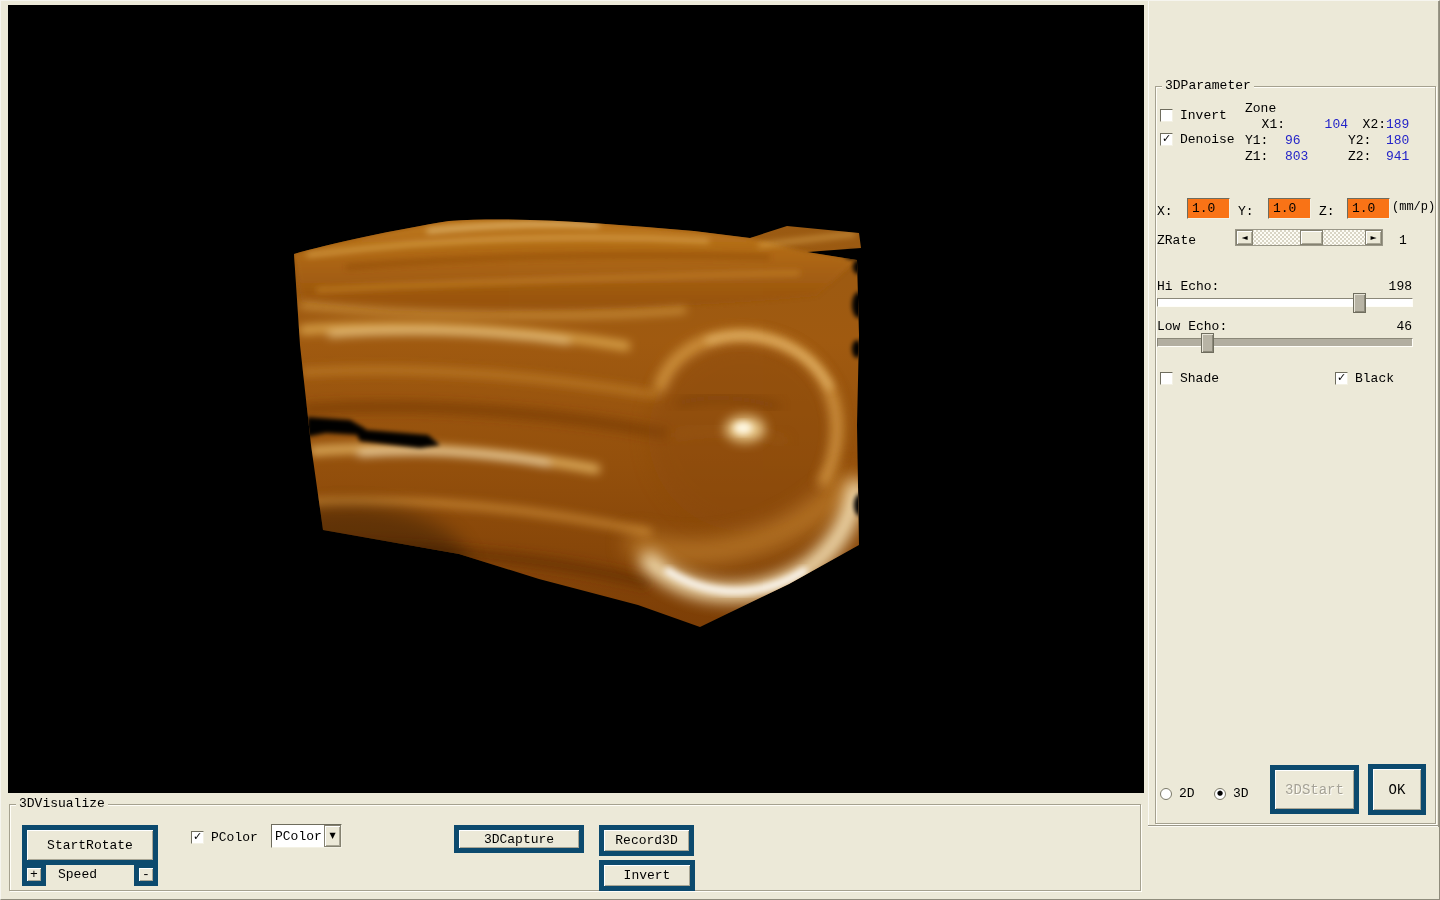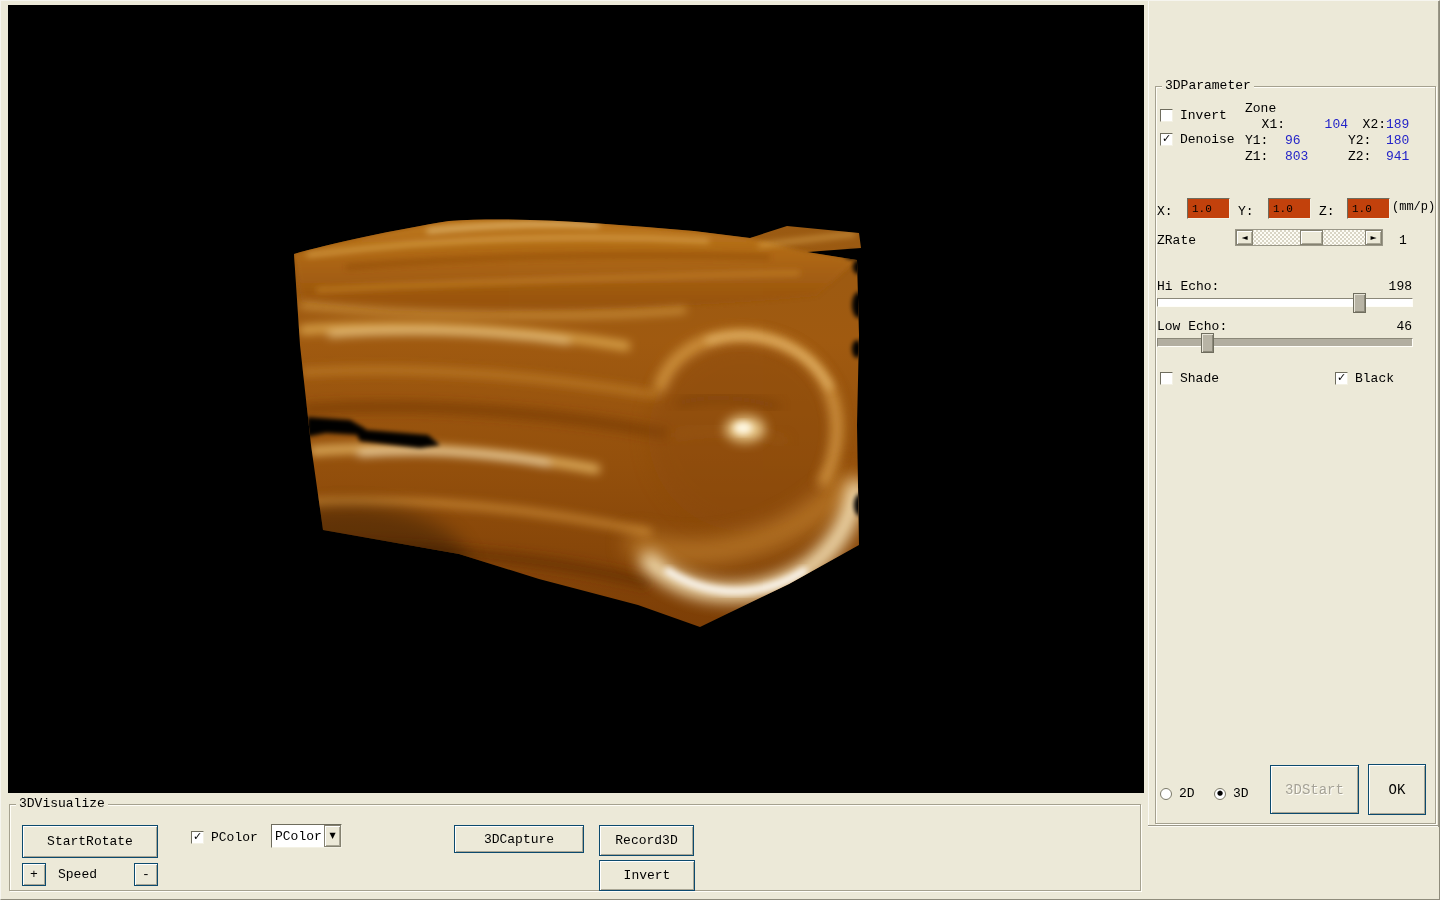--- a/index.html
+++ b/index.html
@@ -6,24 +6,24 @@
   body{width:1440px;height:900px;background:#ece9d8;font-family:"Liberation Mono","DejaVu Sans Mono",monospace;color:#000;overflow:hidden;}
   .window{position:relative;width:1440px;height:900px;background:#ece9d8;box-sizing:border-box;border-top:1px solid #f6f5ef;border-left:1px solid #f6f5ef;border-right:1px solid #8f8c7c;border-bottom:1px solid #8f8c7c;}
   .viewport{position:absolute;left:7px;top:4px;width:1136px;height:788px;background:#000;}
   
   .gb{position:absolute;border:1px solid #a5a18f;box-shadow:inset 1px 1px 0 #fffef8, 1px 1px 0 #fffef8;}
   .gb-label{position:absolute;top:-9px;left:6px;background:#ece9d8;padding:0 3px;font-size:13px;line-height:15px;white-space:nowrap;}
   
   .lbl{position:absolute;font-size:13px;line-height:15px;white-space:nowrap;}
   .val{color:#2323c8;}
   
-  .btn{position:absolute;background:#ece9d8;border:1px solid #0c4a6e;box-shadow:inset 1px 1px 0 #ffffff, inset -1px -1px 0 #a9a695;display:flex;align-items:center;justify-content:center;font-size:13px;font-family:inherit;cursor:default;box-sizing:border-box;}
+  .btn{position:absolute;background:#ece9d8;border:5px solid #0c4a6e;box-shadow:inset 1px 1px 0 #ffffff, inset -1px -1px 0 #a9a695;display:flex;align-items:center;justify-content:center;font-size:13px;font-family:inherit;cursor:default;box-sizing:border-box;}
   .btn.disabled{color:#a5a296;text-shadow:1px 1px 0 #fffef8;}
   
-  .inp{position:absolute;background:#c2410c;border:1px solid;border-color:#6e6c5d #f3f1e4 #f3f1e4 #6e6c5d;font-size:11px;font-family:inherit;padding:0 0 0 4px;box-sizing:border-box;outline:none;}
+  .inp{position:absolute;background:#f97316;border:1px solid;border-color:#6e6c5d #f3f1e4 #f3f1e4 #6e6c5d;font-size:13px;font-family:inherit;padding:0 0 0 4px;box-sizing:border-box;outline:none;}
   
   .cb-row{position:absolute;display:flex;align-items:center;gap:7px;}
   .cb{width:13px;height:13px;background:#fff;border:1px solid;border-color:#6e6c5d #f3f1e4 #f3f1e4 #6e6c5d;box-sizing:border-box;display:flex;align-items:center;justify-content:center;}
   .cb .mark{font-family:"DejaVu Sans",sans-serif;font-size:11px;line-height:10px;font-weight:bold;transform:translateY(-1px);}
   .rad{width:12px;height:12px;border-radius:50%;background:#fff;border:1px solid #7b7968;box-sizing:border-box;display:flex;align-items:center;justify-content:center;}
   .rad .mark{font-family:"DejaVu Sans",sans-serif;font-size:7px;line-height:7px;}
   .cb-row .txt{font-size:13px;white-space:nowrap;}
   
   .track{position:absolute;border:1px solid;border-color:#8a8778 #fffef8 #fffef8 #8a8778;box-sizing:border-box;}
   .track.hi{background:#fff;}
@@ -228,21 +228,21 @@
         </span>
       <span class="txt">3D</span>
     </div>
     <div class="btn disabled" style="left:114px;top:678px;width:89px;height:49px;font-size:14px;">3DStart</div>
     <div class="btn" style="left:212px;top:677px;width:58px;height:51px;font-size:14px;">OK</div>
   </div>
 
   <div class="gb" style="left:8px;top:803px;width:1130px;height:85px;">
     <div class="gb-label">3DVisualize</div>
 
-    <div class="btn" style="left:12px;top:20px;width:136px;height:33px;">StartRotate</div>
+    <div class="btn" style="left:12px;top:20px;width:136px;height:40px;">StartRotate</div>
     <div class="btn" style="left:12px;top:58px;width:24px;height:23px;">+</div>
     <div class="lbl" style="left:48px;top:62px;">Speed</div>
     <div class="btn" style="left:124px;top:58px;width:24px;height:23px;">-</div>
 
     <div class="cb-row" style="left:181px;top:25px;">
       <span class="cb">
           <span class="mark">✓</span>
         </span>
       <span class="txt">PColor</span>
     </div>

